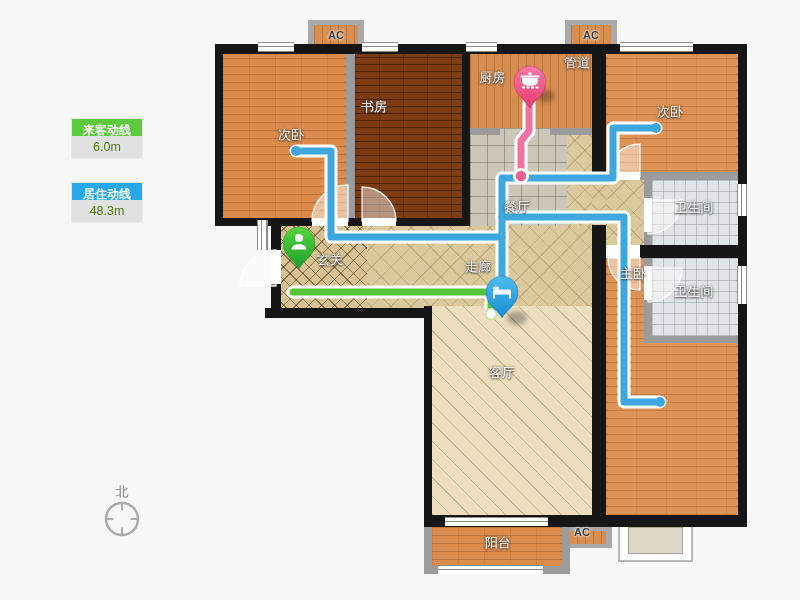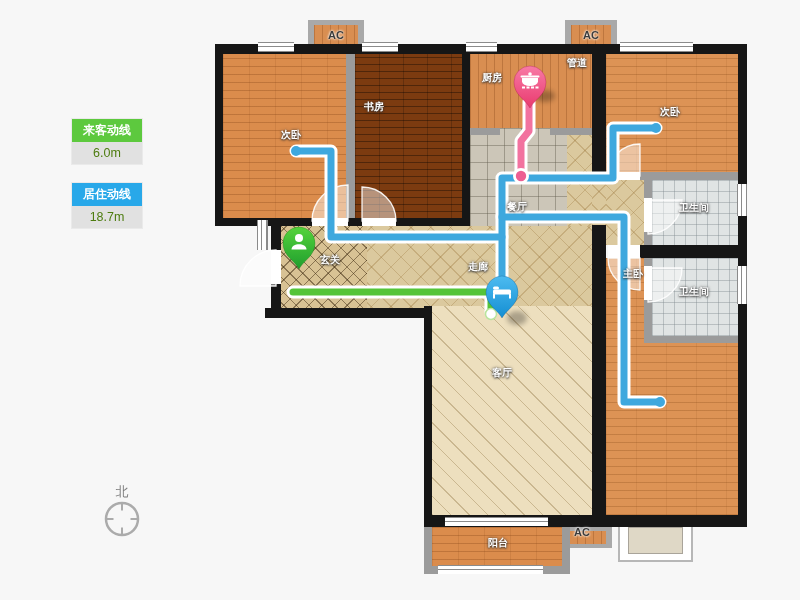--- a/index.html
+++ b/index.html
@@ -34,28 +34,28 @@
   .f-entry{background-color:#d8c294;background-image:
      repeating-linear-gradient(45deg,rgba(60,40,15,.50) 0 1px,rgba(0,0,0,0) 1px 9px),
      repeating-linear-gradient(135deg,rgba(60,40,15,.50) 0 1px,rgba(0,0,0,0) 1px 9px);}
   .f-bath{background-color:#e0e4e4;background-image:
      repeating-linear-gradient(to right,rgba(125,135,140,.40) 0 1px,rgba(0,0,0,0) 1px 11px),
      repeating-linear-gradient(to bottom,rgba(125,135,140,.40) 0 1px,rgba(0,0,0,0) 1px 11px);}
   .f-living{background-color:#eddfbe;background-image:
      repeating-linear-gradient(45deg,rgba(145,118,68,.38) 0 1px,rgba(0,0,0,0) 1px 13px);}
   
   .rl{position:absolute;transform:translate(-50%,-50%);white-space:nowrap;z-index:40;
-      font-size:10px;font-weight:700;color:#fff;
+      font-size:13px;font-weight:400;color:#fff;
       text-shadow:0 1px 2px rgba(50,50,50,.95),0 0 3px rgba(50,50,50,.85);}
   .acl{position:absolute;transform:translate(-50%,-50%);white-space:nowrap;z-index:40;
       font-size:11px;font-weight:bold;color:#3c3c3c;
       text-shadow:0 0 2px #fff,0 0 3px #fff;}
   
   .lg-box{position:absolute;left:72px;width:70px;z-index:50;box-shadow:0 0 0 1px rgba(0,0,0,.05);}
-  .lg-head{height:23px;line-height:23px;text-align:center;color:#fff;font-size:12px;font-weight:bold;cursor:pointer;}
+  .lg-head{height:17px;line-height:23px;text-align:center;color:#fff;font-size:12px;font-weight:bold;cursor:pointer;}
   .lg-val{height:22px;line-height:22px;text-align:center;background:#e1e1e1;color:#4d7c0f;font-size:12.5px;}
   .lg-green{background:#5dc93e;} .lg-blue{background:#28a8e9;} .lg-pink{background:#f4487f;}
   
   .north-label{position:absolute;transform:translate(-50%,-50%);color:#7d7d7d;font-size:13px;z-index:40;}
   #overlay{position:absolute;left:0;top:0;z-index:30;}
   .ac-frame{position:absolute;background:#a9a9a9;}
   .bay-outer{position:absolute;background:#fff;border:2px solid #b7b7b7;box-sizing:border-box;}
   .bay-inner{position:absolute;background:#dfd8c6;border:1px solid #a9a49a;box-sizing:border-box;}
 </style>
 </head>
@@ -246,16 +246,16 @@
   <span class="acl" style="left:591px;top:35px;">AC</span>
   <span class="acl" style="left:582px;top:532px;">AC</span>
   <span class="north-label" style="left:122px;top:492px;">北</span>
 
   <div class="lg-box" style="top:119px;">
     <div class="lg-head lg-green">来客动线</div>
     <div class="lg-val">6.0m</div>
   </div>
   <div class="lg-box" style="top:183px;">
     <div class="lg-head lg-blue">居住动线</div>
-    <div class="lg-val">18.7m</div>
+    <div class="lg-val">48.3m</div>
   </div>
 
 </div>
 
 </body></html>

